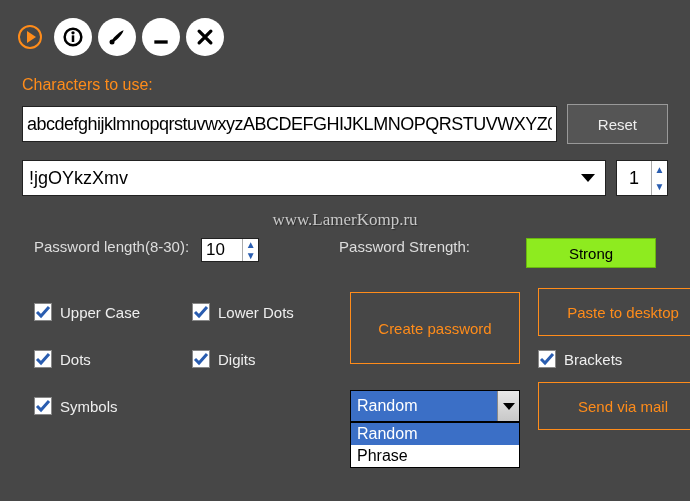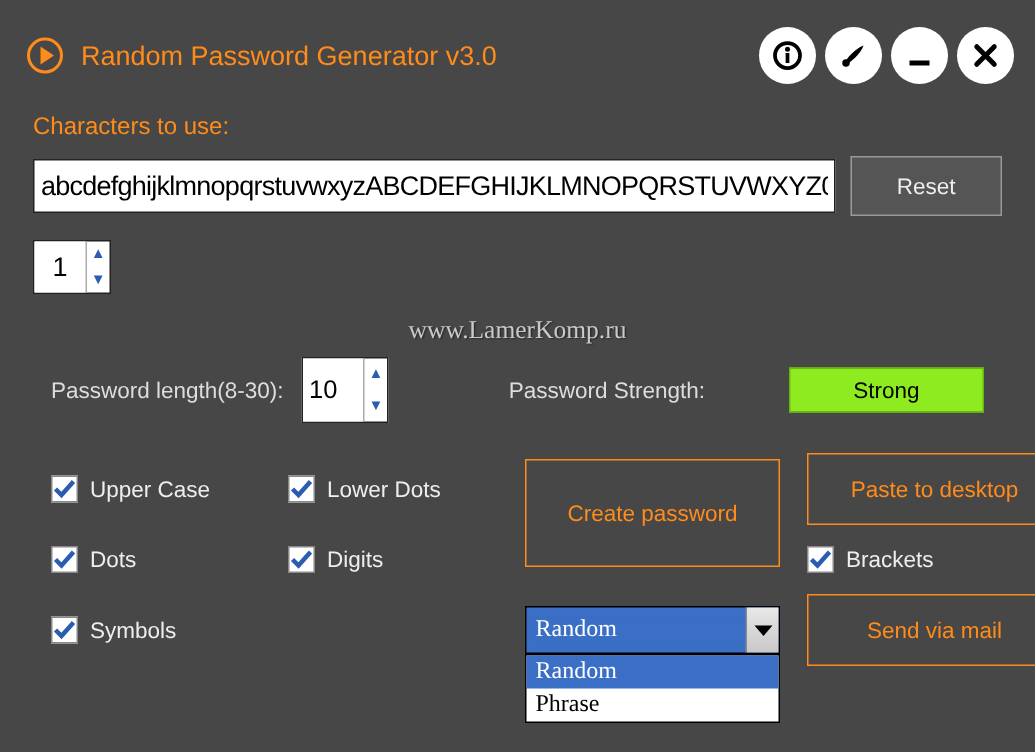--- a/index.html
+++ b/index.html
@@ -128,27 +128,27 @@
   .watermark {
     text-align: center;
     color: #c9c9c9;
     font-size: 17px;
     font-family: Georgia, serif;
     text-shadow: 1px 1px 1px rgba(0,0,0,.4);
     margin-bottom: 8px;
   }
   .row-length {
     display: flex;
-    align-items: center;
+    align-items: flex-start;
     gap: 12px;
     padding: 0 12px 14px 12px;
   }
   .lbl { color: #ddd; font-size: 15px; }
   .len-spin {
-    display: flex; align-items: stretch; height: 44px;
+    display: flex; align-items: stretch; height: 24px;
     background: #fff; border: 1px solid #222;
   }
   .len-spin input { width: 40px; border: none; font-size: 17px; color:#000; padding-left:4px; font-family: Arial; outline:none; }
   .strength-badge {
     background: #8eeb1f;
     color: #000;
     font-size: 15px;
     min-width: 130px;
     height: 30px;
     display: flex; align-items: center; justify-content: center;
@@ -235,21 +235,20 @@
     color: #fff;
   }
 </style>
 </head>
 <body>
 
 <div class="titlebar">
   <div class="app-icon-circle">
     <div class="app-icon-arrow"></div>
   </div>
-  <div class="app-title">Random Password Generator v3.0</div>
   <div class="win-controls">
     <div class="win-btn">
       <svg viewBox="0 0 24 24">
           <circle cx="12" cy="12" r="10" fill="none" stroke="#000" stroke-width="3"></circle>
           <circle cx="12" cy="7" r="2" fill="#000"></circle>
           <rect x="10.5" y="10" width="3" height="8" fill="#000"></rect>
         </svg>
     </div>
     <div class="win-btn">
       <svg viewBox="0 0 24 24">
@@ -272,20 +271,24 @@
 
 <div class="content">
 
   <div class="section-label">Characters to use:</div>
   <div class="row-chars">
     <input class="char-input" type="text" value="abcdefghijklmnopqrstuvwxyzABCDEFGHIJKLMNOPQRSTUVWXYZ012" style="">
     <button class="grey-btn">Reset</button>
   </div>
 
   <div class="row-gen">
+    <div class="select-wrap">
+      <span>!jgOYkzXmv</span>
+      <div class="caret-down"></div>
+    </div>
     <div class="spinner">
       <input type="text" value="1" style="">
       <div class="spinner-btns">
         <div>▲</div>
         <div>▼</div>
       </div>
     </div>
   </div>
 
   <div class="watermark">www.LamerKomp.ru</div>
@@ -353,21 +356,21 @@
       <span>Brackets</span>
     </label>
     <label class="chk">
       <span class="chk-box">
           <svg viewBox="0 0 16 16">
             <path d="M2 8l4 4 8-9" stroke="#2a5db0" stroke-width="3" fill="none"></path>
           </svg>
         </span>
       <span>Symbols</span>
     </label>
-    <div class="type-select-wrap" style="grid-column:3; grid-row:3;font-family:Liberation Serif, serif;">
+    <div class="type-select-wrap" style="grid-column:3; grid-row:3;">
       <div class="type-select">
         <span class="sel-text">Random</span>
         <div class="drop-btn">
             <div class="t"></div>
           </div>
       </div>
       <div class="dropdown-list">
         <div class="sel">Random</div>
         <div>Phrase</div>
 

